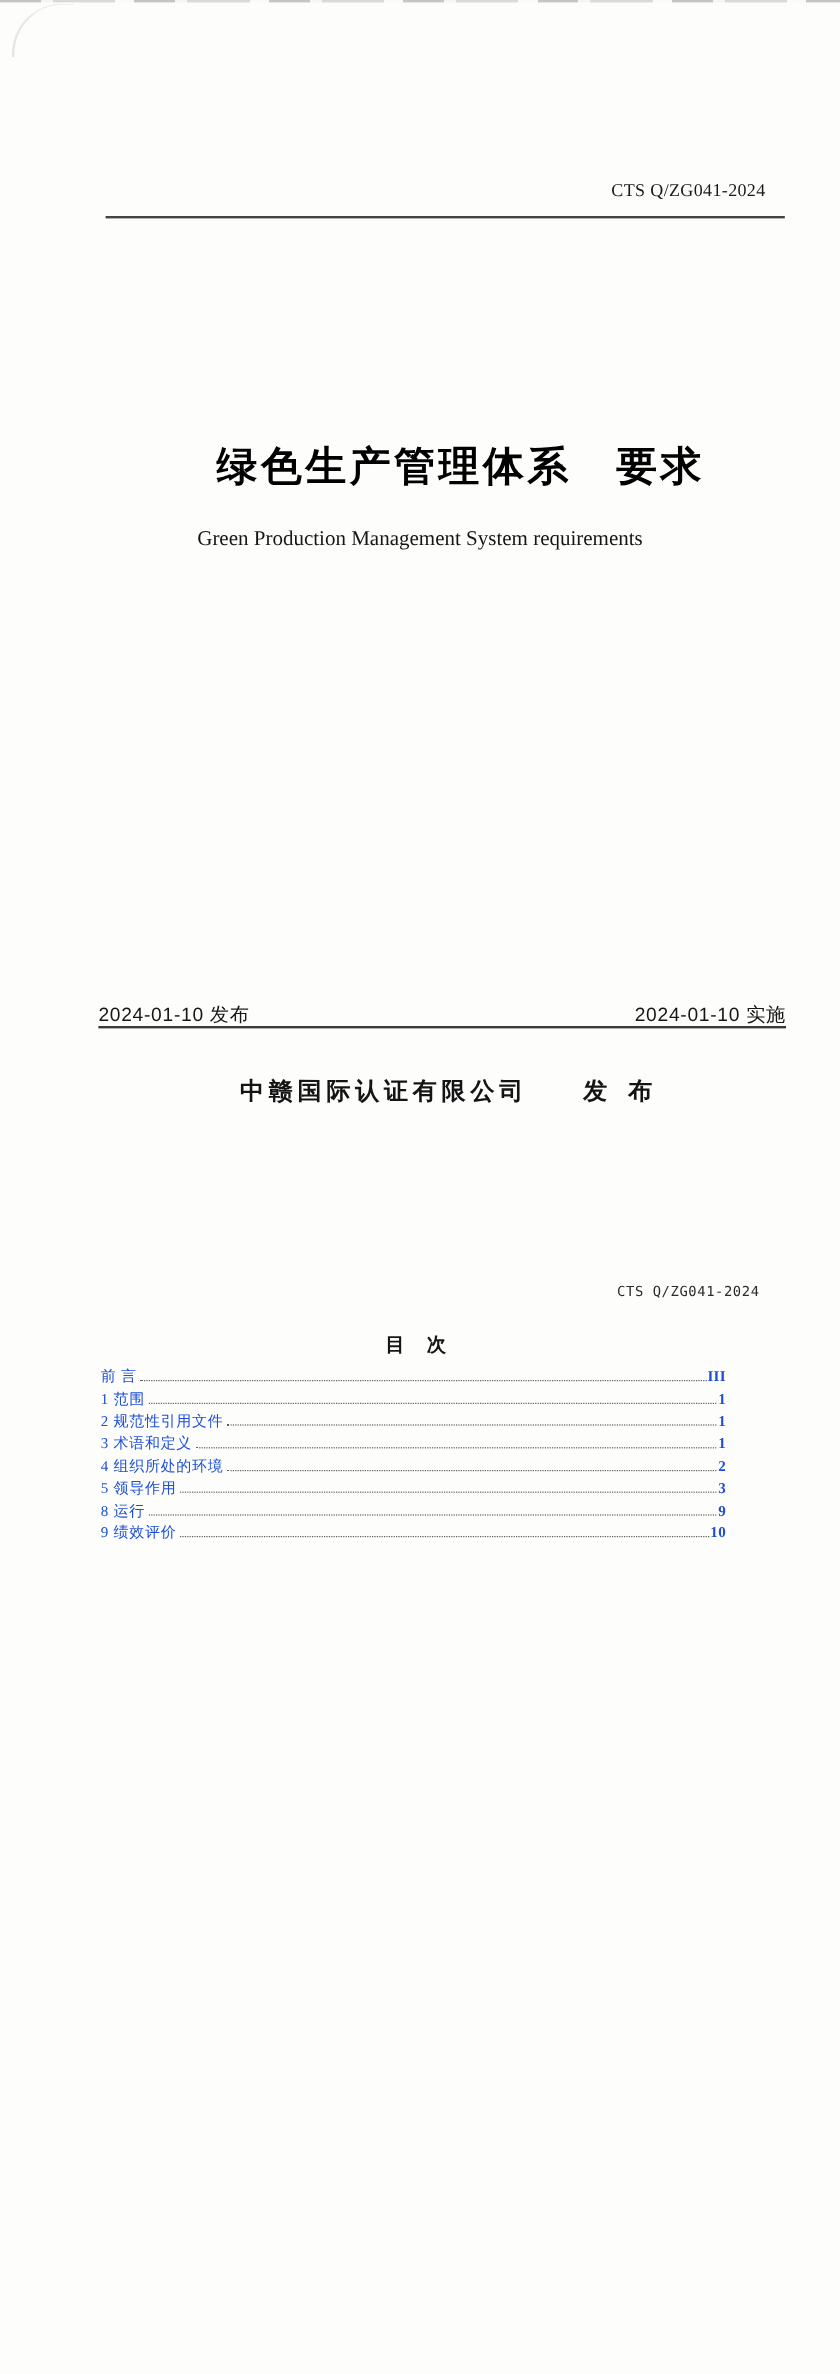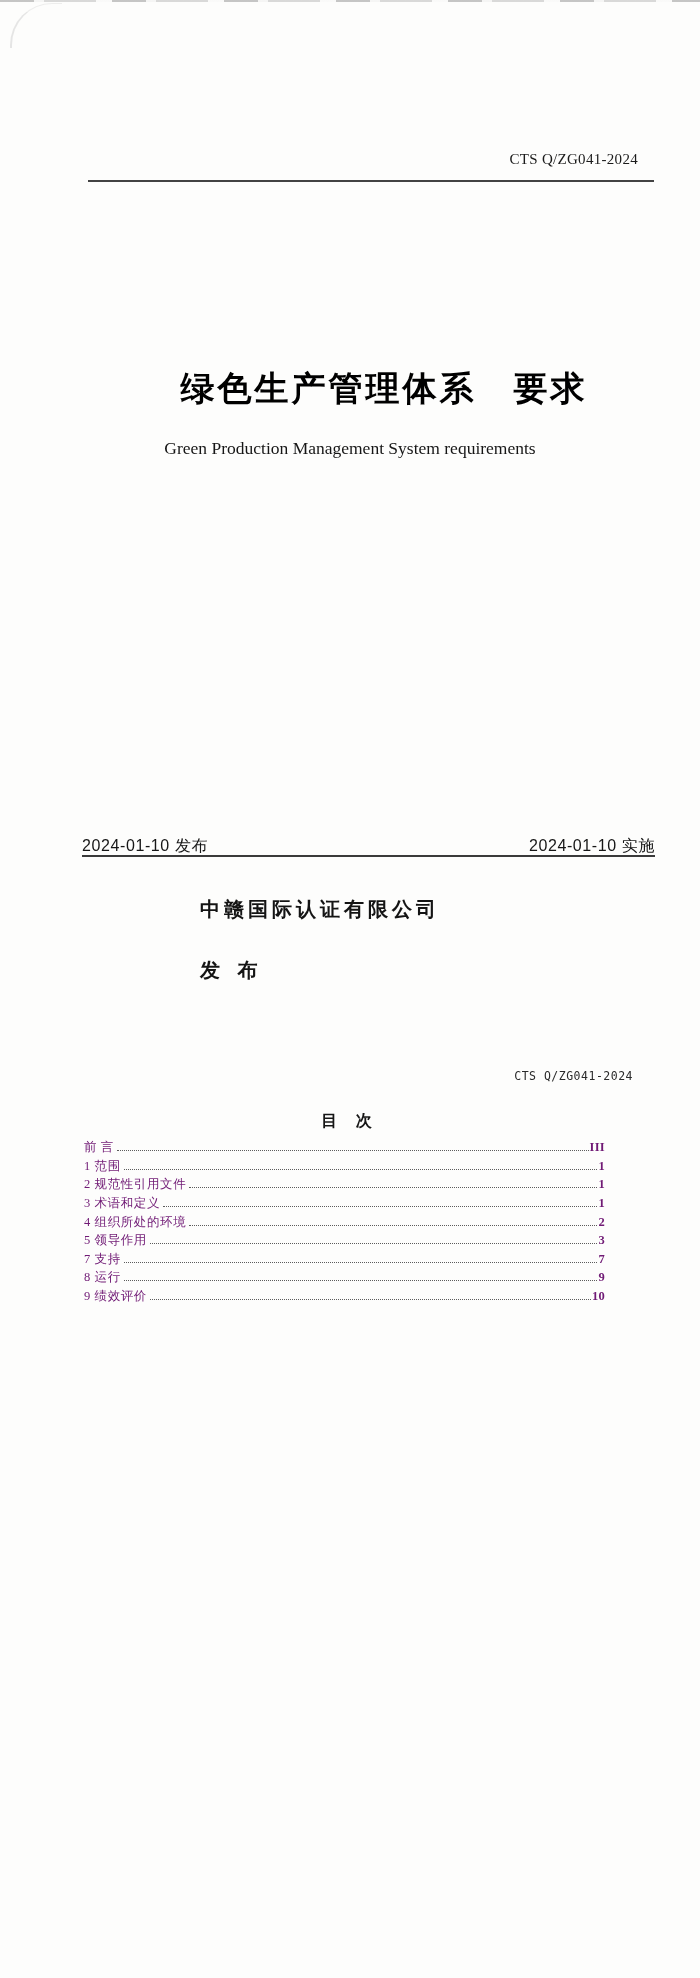--- a/index.html
+++ b/index.html
@@ -42,39 +42,39 @@
     font-size:17.5px;color:#161616;
   }
   #p1-dates{
     top:836px;left:82px;width:573px;
     display:flex;justify-content:space-between;
     font-size:16px;letter-spacing:.6px;color:#161616;gap:28px;
   }
   #p1-dates-rule{top:855px;left:82px;width:573px;height:2px;background:#3a3a3a;}
   #p1-publisher-row{
     top:896px;left:200px;display:flex;align-items:baseline;gap:34px;
-    font-weight:700;font-size:20px;color:#141414;flex-direction:column;
+    font-weight:700;font-size:20px;color:#141414;
   }
   #p1-publisher-row .pub-name{letter-spacing:4px;white-space:nowrap;}
-  #p1-publisher-row .pub-label{letter-spacing:6px;white-space:nowrap;}
+  #p1-publisher-row .pub-label{letter-spacing:6px;white-space:nowrap;margin-left:12px;}
 
   
   #p2-header-code{
     top:1069px;right:67px;
     font-family:"DejaVu Sans Mono", monospace;
     font-size:11.5px;letter-spacing:.5px;color:#2a2a2a;
   }
   #p2-toc-title{
     top:1111px;left:0;width:700px;text-align:center;
     font-size:16px;font-weight:700;letter-spacing:7px;color:#151515;
   }
   #toc{
     top:1139px;left:84px;width:521px;
     font-family:"Liberation Serif", serif;
-    font-size:12.5px;color:#701a75;
+    font-size:12.5px;color:#1d4ed8;
   }
   .toc-row{display:flex;align-items:baseline;height:18.65px;}
   .toc-label{white-space:nowrap;letter-spacing:.6px;}
   .toc-dots{flex:1;border-bottom:1.5px dotted #5c5c5c;margin:0 1px 3px 3px;}
   .toc-page{white-space:nowrap;letter-spacing:.3px;font-weight:bold;}
 </style>
 </head>
 <body>
 
 <div class="abs" id="scan-top"></div>
@@ -136,25 +136,20 @@
       <span class="toc-page">2</span>
     </div>
 
     <div class="toc-row">
       <span class="toc-label">5 领导作用</span>
       <span class="toc-dots"></span>
       <span class="toc-page">3</span>
     </div>
 
 
-    <div class="toc-row">
-      <span class="toc-label">7 支持</span>
-      <span class="toc-dots"></span>
-      <span class="toc-page">7</span>
-    </div>
 
     <div class="toc-row">
       <span class="toc-label">8 运行</span>
       <span class="toc-dots"></span>
       <span class="toc-page">9</span>
     </div>
 
     <div class="toc-row">
       <span class="toc-label">9 绩效评价</span>
       <span class="toc-dots"></span>

